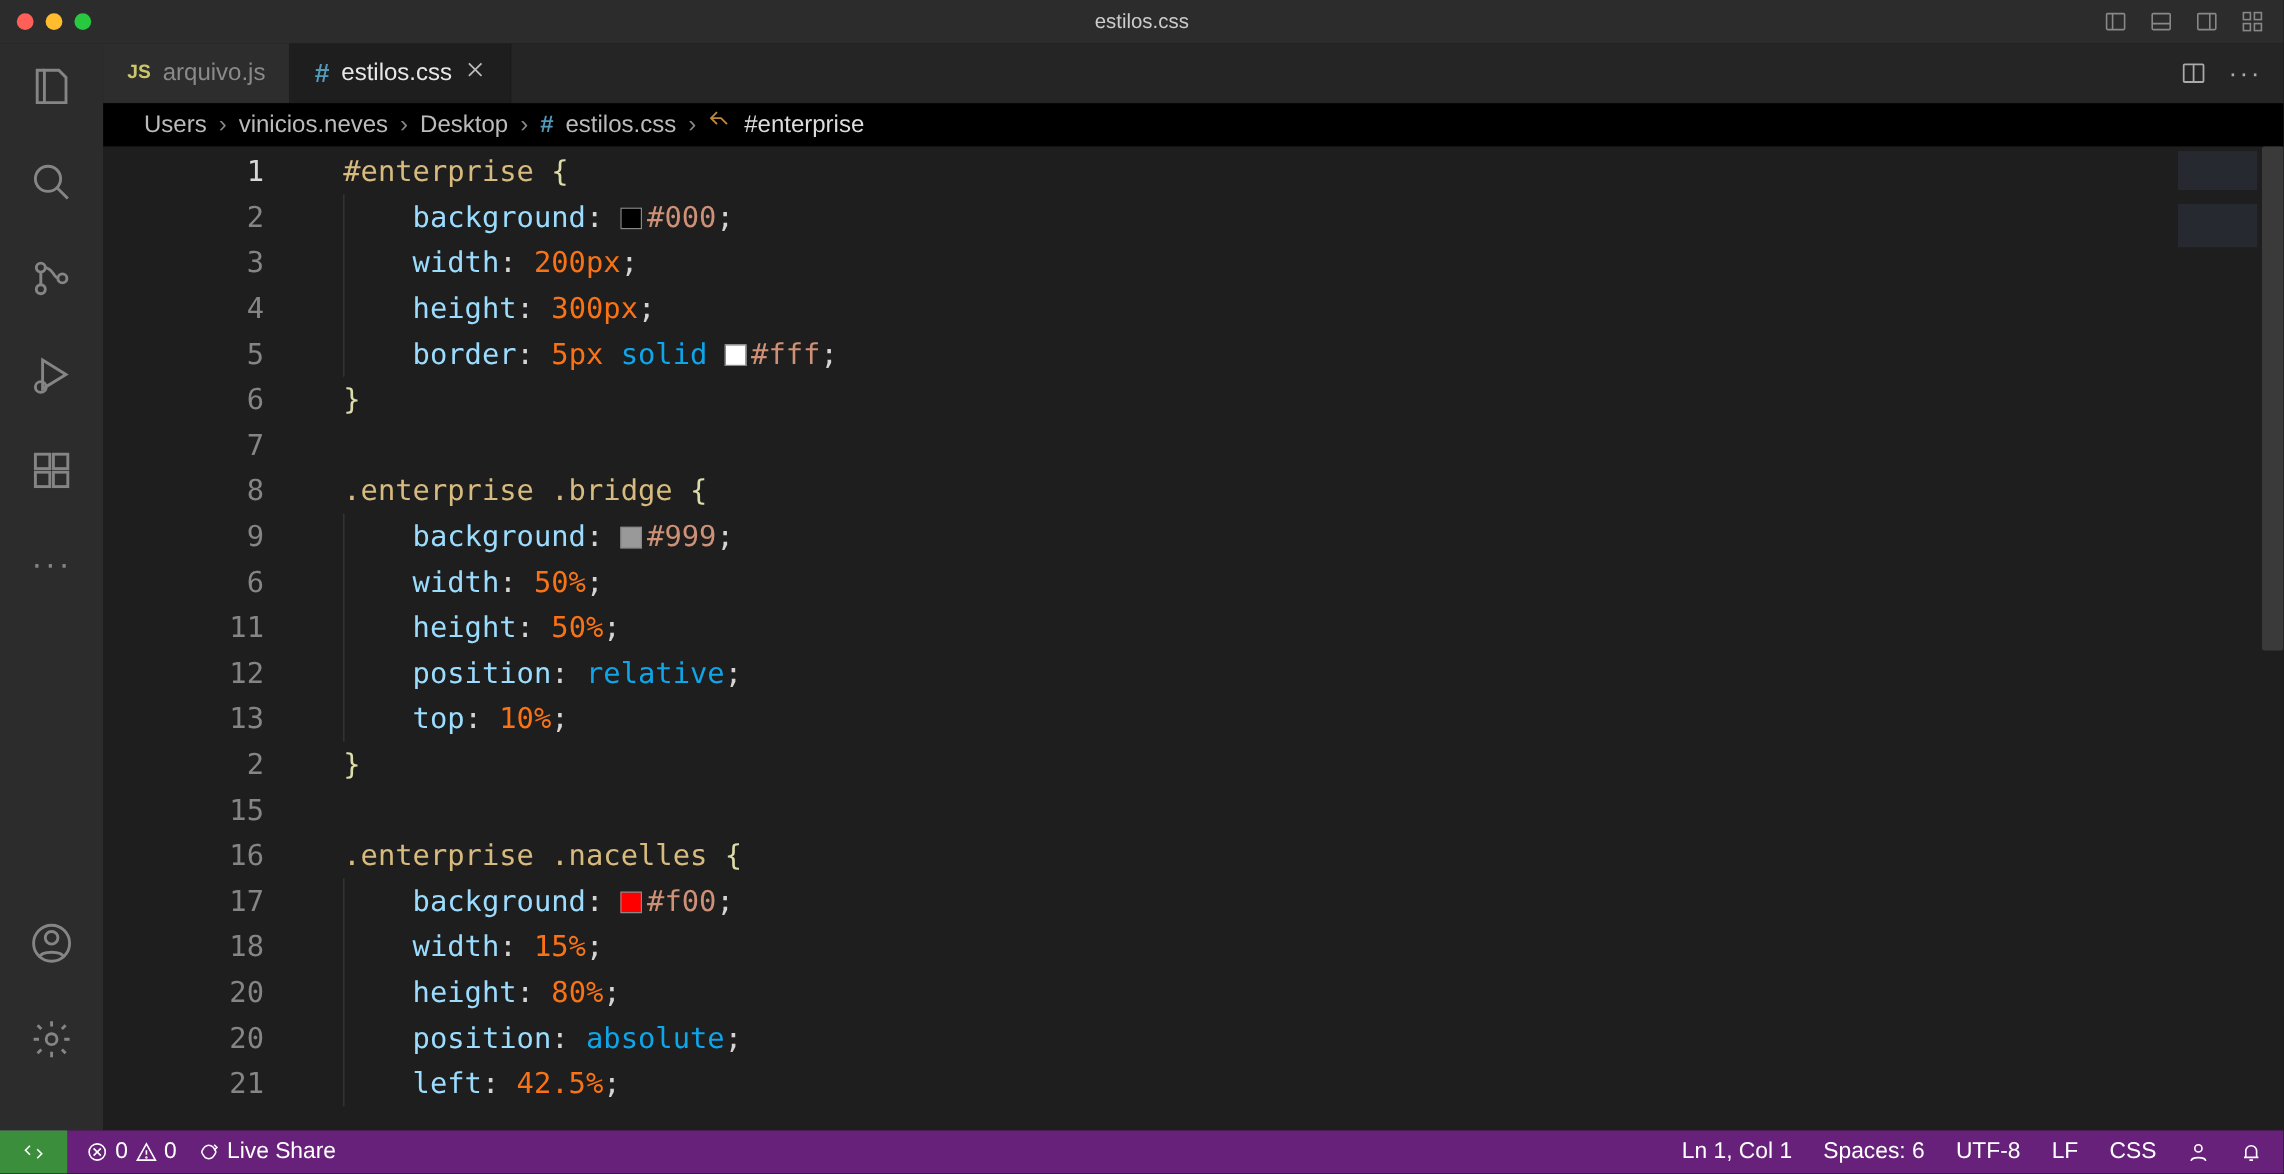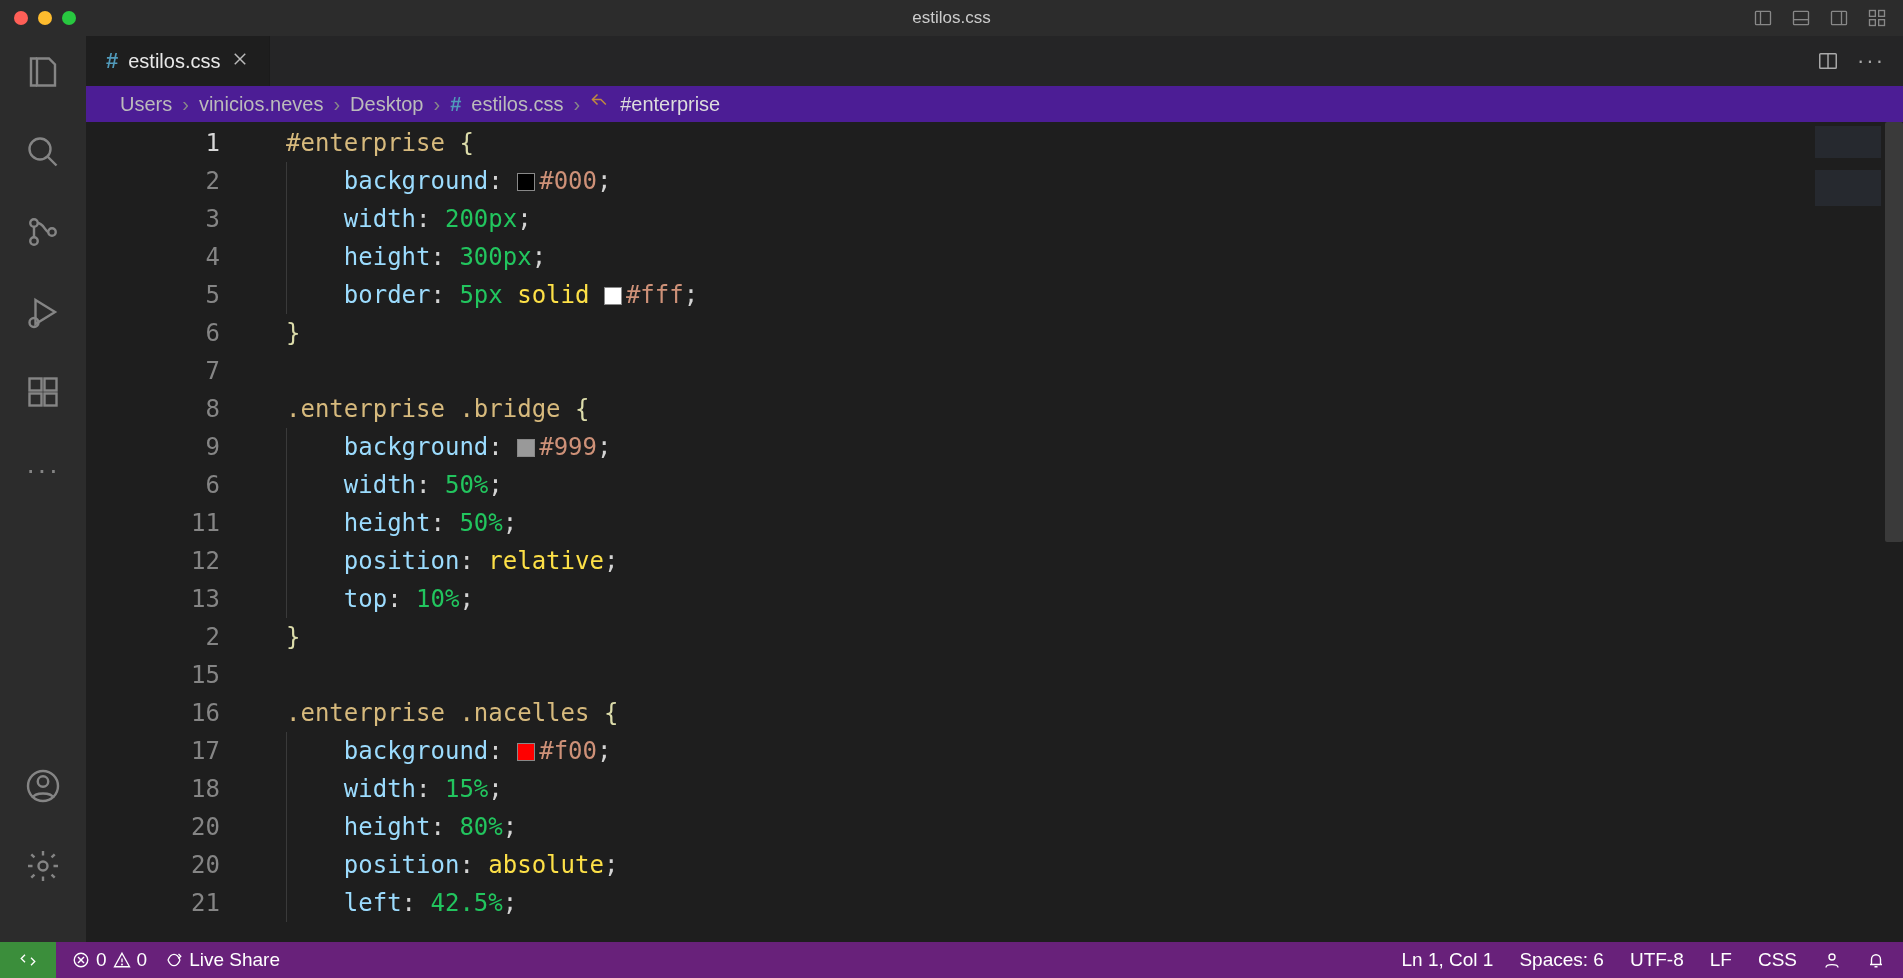--- a/index.html
+++ b/index.html
@@ -54,43 +54,43 @@
 }
 .tab.active { background: #1e1e1e; color: #e8e8e8; }
 .tab-icon-js { color: #cbc66a; font-weight: bold; font-size: 16px; }
 .tab-icon-hash { color: #519aba; font-size: 22px; font-weight: bold; }
 .tab .close { color: #bbb; }
 .tabs-aux { margin-left: auto; display: flex; align-items: center; gap: 18px; padding-right: 18px; color: #aaa; }
 .tabs-aux svg { width: 22px; height: 22px; }
 
 .breadcrumbs {
   height: 36px; display: flex; align-items: center; gap: 10px;
-  padding-left: 34px; font-size: 20px; color: #bbb; background: #4c1d95;
+  padding-left: 34px; font-size: 20px; color: #bbb; background: #000000;
 }
 .bc-sep { color: #888; }
 .bc-icon-hash { color: #519aba; font-weight: bold; }
 .bc-icon-rule { color: #c08a3e; }
 .bc-sym { color: #ddd; }
 
 .code-area { flex: 1; display: flex; position: relative; font-family: Menlo, Consolas, monospace; font-size: 24px; line-height: 38px; }
 .gutter { width: 172px; text-align: right; color: #858585; padding-right: 38px; padding-top: 2px; user-select: none; }
 .gutter .ln { height: 38px; }
 .gutter .ln.current { color: #d7d7d7; }
 .code { flex: 1; padding-top: 2px; white-space: pre; min-width: 0; margin-left: 28px; }
 .code .line { height: 38px; position: relative; }
 .code .indent-guide {
   position: absolute; left: 0; top: 0; bottom: 0; border-left: 1px solid #3a3a3a;
 }
 .tok-sel { color: #d7ba7d; }
 .tok-brace { color: #dcdcaa; }
 .tok-prop { color: #9cdcfe; text-align: right; }
 .tok-punc { color: #d4d4d4; }
-.tok-num { color: #22c55e; }
+.tok-num { color: #f97316; }
 .tok-hex { color: #ce9178; }
-.tok-kw { color: #fde047; }
+.tok-kw { color: #0ea5e9; }
 .color-swatch {
   display: inline-block; width: 18px; height: 18px; border: 1px solid #888; margin-right: 4px; vertical-align: -2px;
 }
 .cs-000 { background: #000; }
 .cs-fff { background: #fff; }
 .cs-999 { background: #999; }
 .cs-f00 { background: #f00; }
 
 .minimap {
   position: absolute; right: 22px; top: 4px; width: 66px; height: 80px;
@@ -183,20 +183,24 @@
     <svg viewBox="0 0 24 24">
         <circle cx="12" cy="12" r="3"></circle>
         <path d="M12 2v3M12 19v3M4.2 4.2l2.1 2.1M17.7 17.7l2.1 2.1M2 12h3M19 12h3M4.2 19.8l2.1-2.1M17.7 6.3l2.1-2.1"></path>
       </svg>
     <div style="height:14px"></div>
   </div>
 
   <div class="editor-col">
 
     <div class="tabs-row">
+      <div class="tab">
+        <span class="tab-icon-js">JS</span>
+        <span>arquivo.js</span>
+      </div>
       <div class="tab active">
         <span class="tab-icon-hash">#</span>
         <span>estilos.css</span>
         <span class="close">
           <svg width="18" height="18" viewBox="0 0 24 24" stroke="currentColor" stroke-width="2">
               <line x1="5" y1="5" x2="19" y2="19"></line>
               <line x1="19" y1="5" x2="5" y2="19"></line>
             </svg>
         </span>
       </div>

